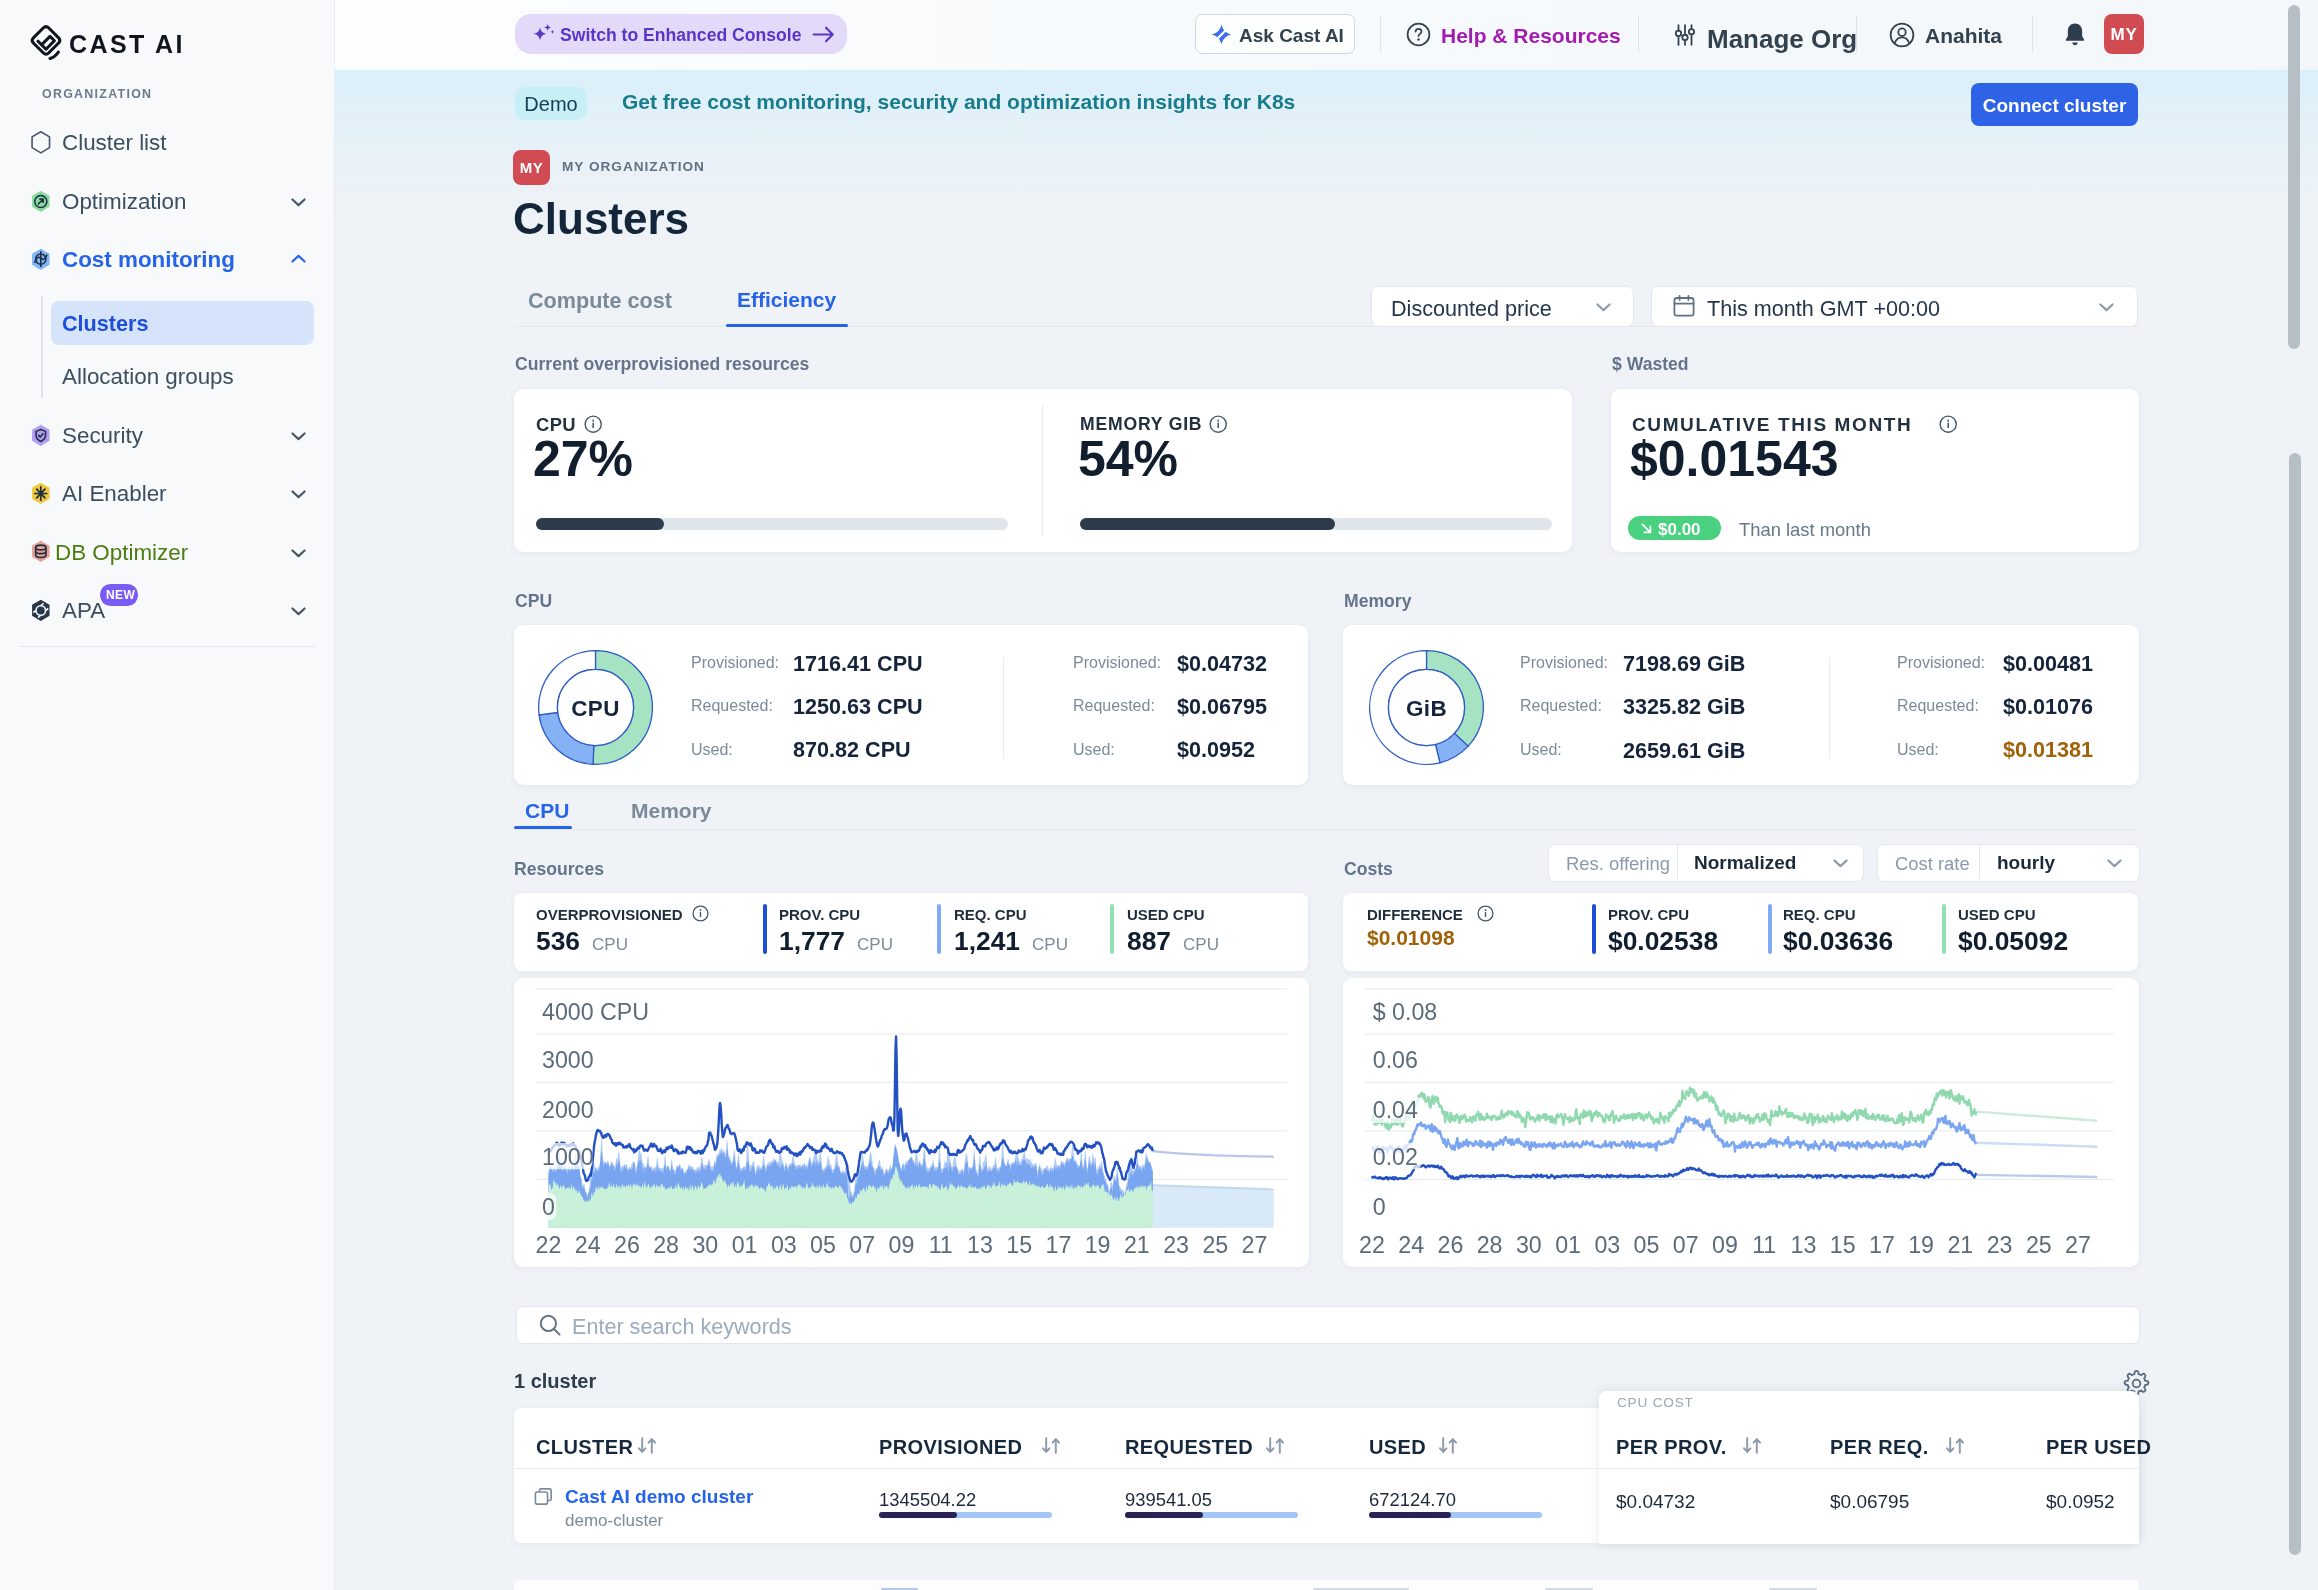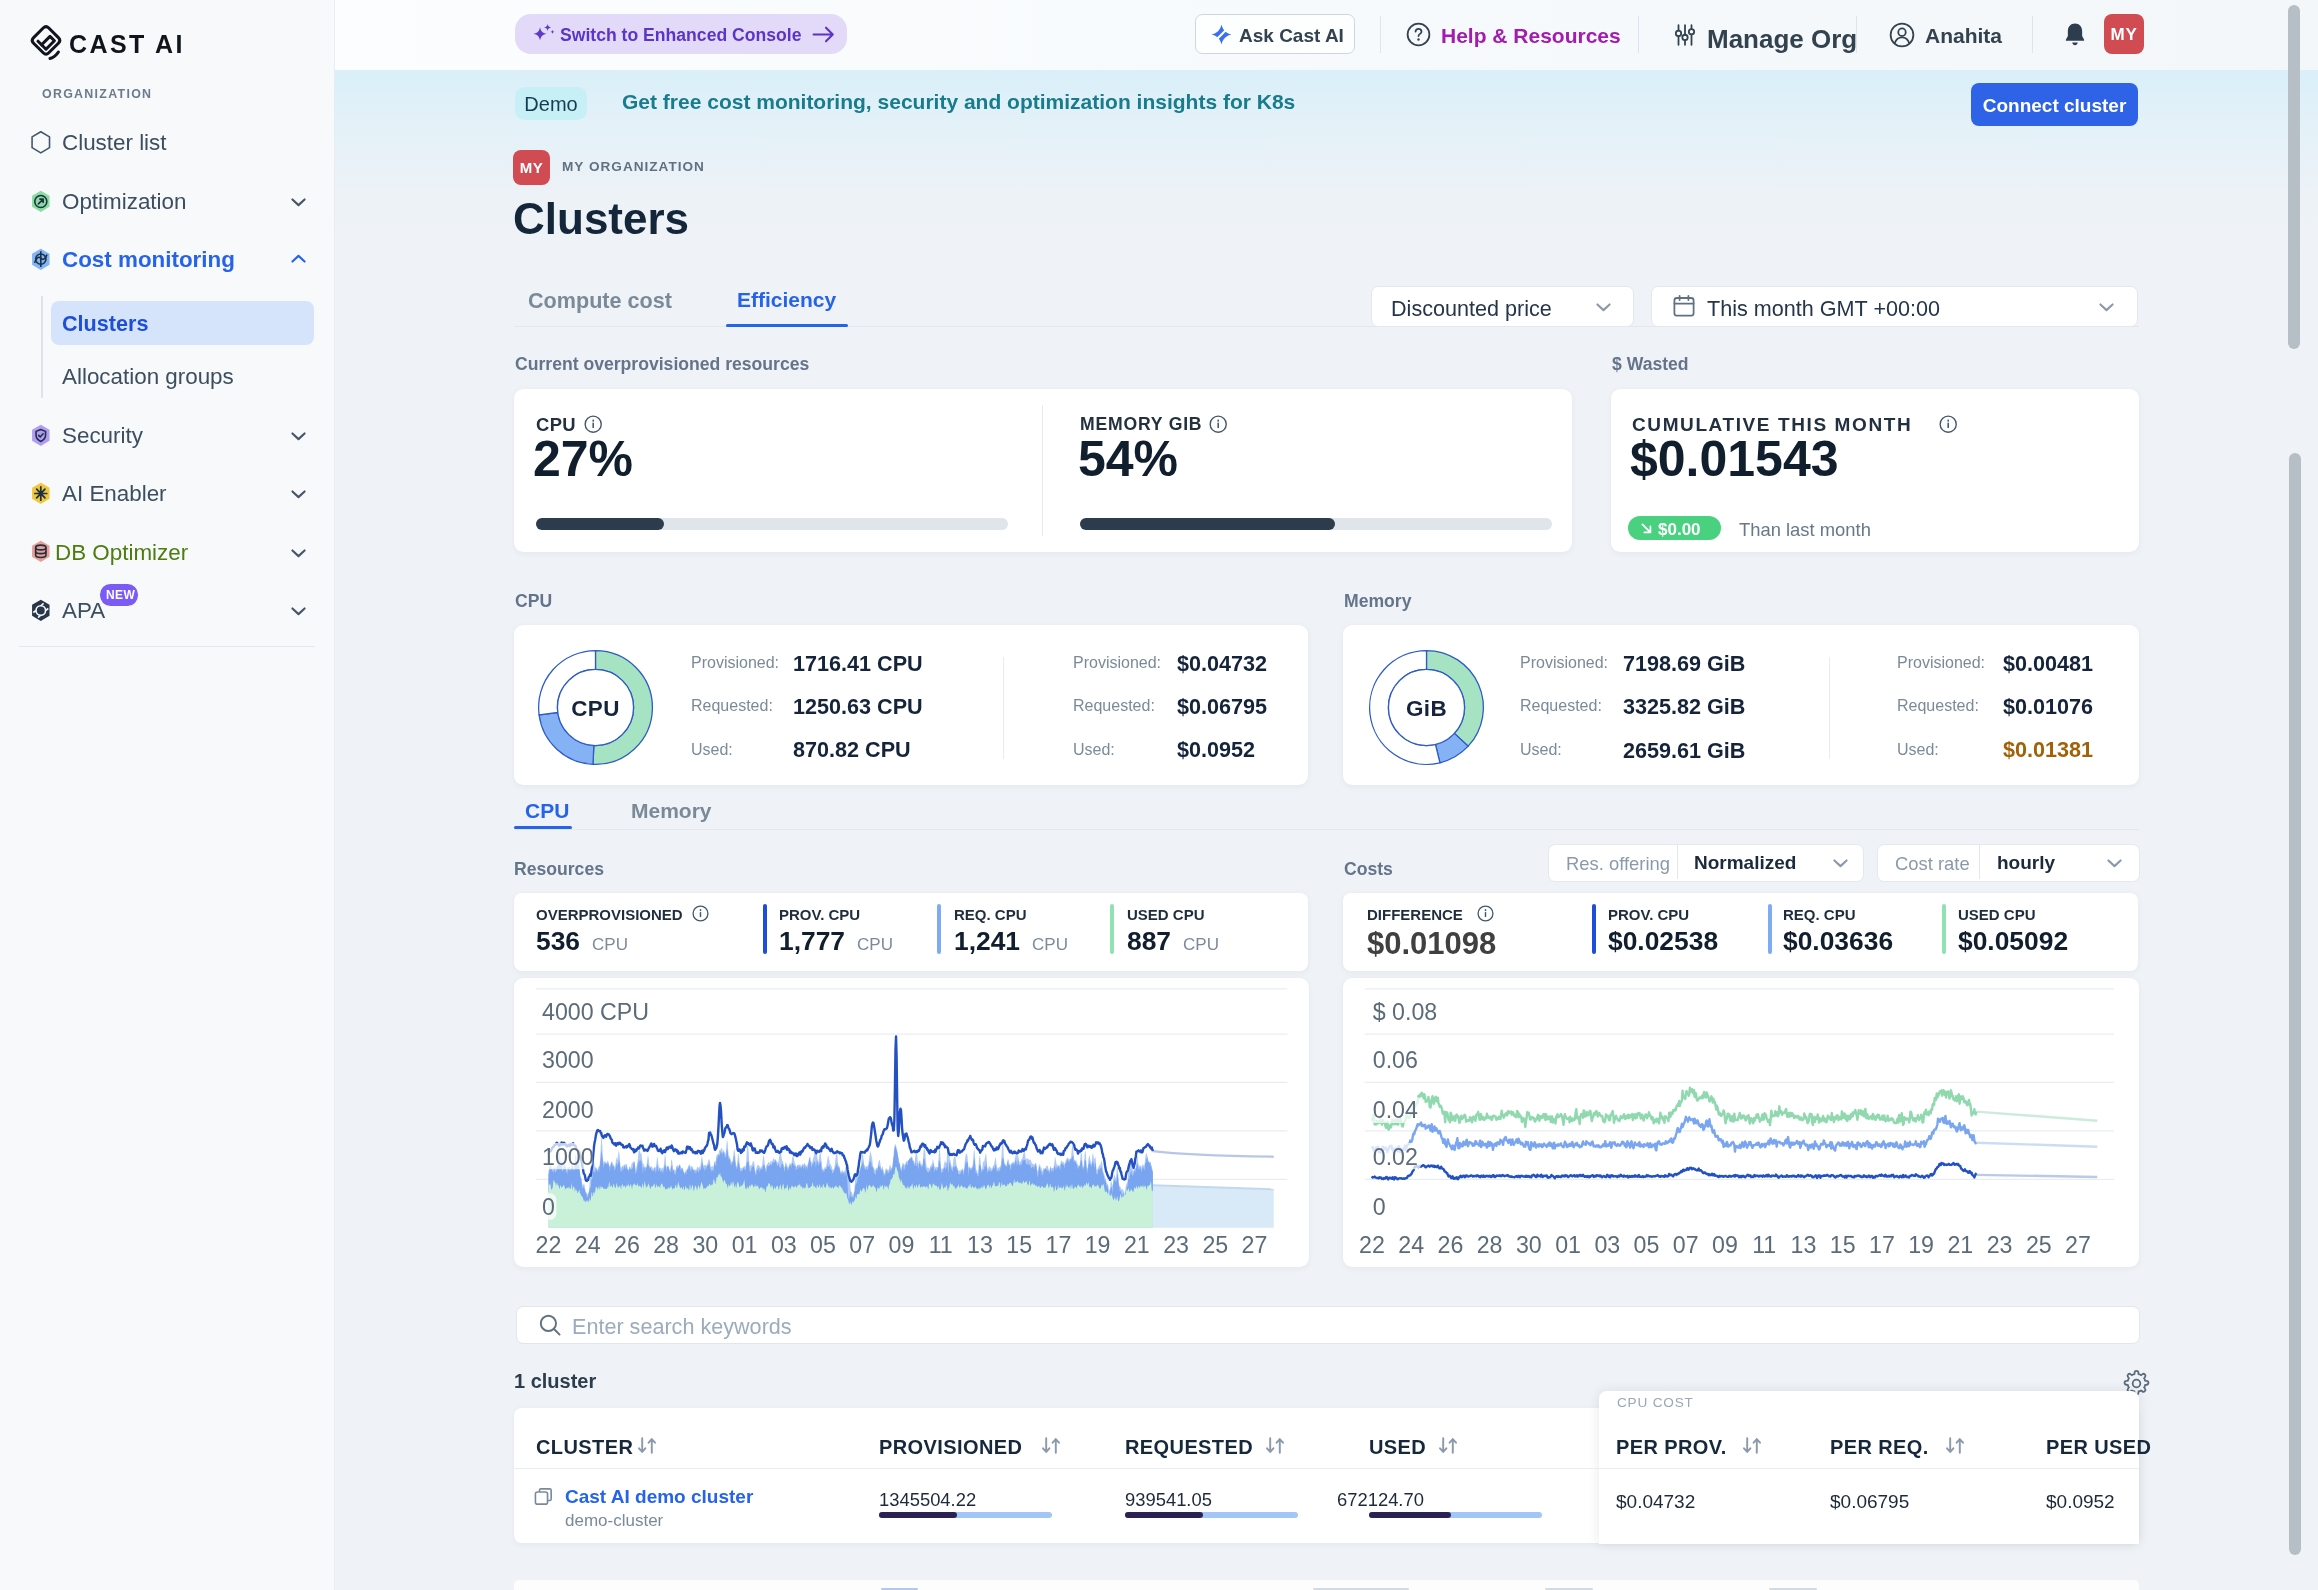--- a/index.html
+++ b/index.html
@@ -279,21 +279,21 @@
 <div class="num" style="left:954px;top:926px;font-size:26.4px;font-weight:800;color:#101e2e">1,241<span style="margin-left:12px;font-size:17px;font-weight:400;color:#7b8a9a">CPU</span></div>
 <div class="abs" style="left:1110px;top:904px;width:4px;height:50px;background:#8fe3b2;border-radius:2.4px"></div>
 <div class="txt" style="left:1127px;top:906px;font-size:15px;font-weight:600;letter-spacing:0px;color:#1f2d3d">USED CPU</div>
 <div class="num" style="left:1127px;top:926px;font-size:26.4px;font-weight:800;color:#101e2e">887<span style="margin-left:12px;font-size:17px;font-weight:400;color:#7b8a9a">CPU</span></div>
 <div class="txt" style="left:1367px;top:906px;font-size:15px;font-weight:600;letter-spacing:0px;color:#1f2d3d">DIFFERENCE</div>
 <svg style="position:absolute;left:1477px;top:905px" width="17" height="17" viewBox="0 0 24 24">
     <circle cx="12" cy="12" r="10.5" fill="none" stroke="#42566b" stroke-width="1.8"></circle>
     <rect x="11" y="10" width="2" height="7" fill="#42566b"></rect>
     <rect x="11" y="6" width="2" height="2.6" fill="#42566b"></rect>
   </svg>
-<div class="num" style="left:1367px;top:926px;font-size:31px;font-weight:800;color:#404040">$0.01098</div>
+<div class="num" style="left:1367px;top:926px;font-size:21px;font-weight:800;color:#a16207">$0.01098</div>
 <div class="abs" style="left:1592px;top:904px;width:4px;height:50px;background:#1d4ed8;border-radius:2.4px"></div>
 <div class="txt" style="left:1608px;top:906px;font-size:15px;font-weight:600;letter-spacing:0px;color:#1f2d3d">PROV. CPU</div>
 <div class="num" style="left:1608px;top:926px;font-size:26.4px;font-weight:800;color:#101e2e">$0.02538</div>
 <div class="abs" style="left:1768px;top:904px;width:4px;height:50px;background:#7fabf4;border-radius:2.4px"></div>
 <div class="txt" style="left:1783px;top:906px;font-size:15px;font-weight:600;letter-spacing:0px;color:#1f2d3d">REQ. CPU</div>
 <div class="num" style="left:1783px;top:926px;font-size:26.4px;font-weight:800;color:#101e2e">$0.03636</div>
 <div class="abs" style="left:1942px;top:904px;width:4px;height:50px;background:#8fe3b2;border-radius:2.4px"></div>
 <div class="txt" style="left:1958px;top:906px;font-size:15px;font-weight:600;letter-spacing:0px;color:#1f2d3d">USED CPU</div>
 <div class="num" style="left:1958px;top:926px;font-size:26.4px;font-weight:800;color:#101e2e">$0.05092</div>
 <div class="card" style="left:514px;top:978px;width:795px;height:289px"></div>
@@ -436,21 +436,21 @@
     </g>
   </svg>
 <div class="txt" style="left:565px;top:1486px;font-size:19px;font-weight:600;color:#2563eb">Cast AI demo cluster</div>
 <div class="txt" style="left:565px;top:1511px;font-size:17px;color:#7b8a9a">demo-cluster</div>
 <div class="txt" style="left:879px;top:1489px;font-size:18.4px;color:#1e293b">1345504.22</div>
 <div class="abs" style="left:879px;top:1512px;width:173px;height:6.4px;background:#a2c6f8;border-radius:3.2px"></div>
 <div class="abs" style="left:879px;top:1512px;width:78px;height:6.4px;background:#2b2253;border-radius:3.2px"></div>
 <div class="txt" style="left:1125px;top:1489px;font-size:18.4px;color:#1e293b">939541.05</div>
 <div class="abs" style="left:1125px;top:1512px;width:173px;height:6.4px;background:#a2c6f8;border-radius:3.2px"></div>
 <div class="abs" style="left:1125px;top:1512px;width:78px;height:6.4px;background:#2b2253;border-radius:3.2px"></div>
-<div class="txt" style="left:1337px;top:1489px;font-size:18.4px;color:#1e293b">672124.70</div>
+<div class="txt" style="left:1369px;top:1489px;font-size:18.4px;color:#1e293b">672124.70</div>
 <div class="abs" style="left:1369px;top:1512px;width:173px;height:6.4px;background:#a2c6f8;border-radius:3.2px"></div>
 <div class="abs" style="left:1369px;top:1512px;width:82px;height:6.4px;background:#2b2253;border-radius:3.2px"></div>
 <div class="txt" style="left:1616px;top:1491px;font-size:19px;color:#1e293b">$0.04732</div>
 <div class="txt" style="left:1830px;top:1491px;font-size:19px;color:#1e293b">$0.06795</div>
 <div class="txt" style="left:2046px;top:1491px;font-size:19px;color:#1e293b">$0.0952</div>
 <div class="abs" style="left:514px;top:1580px;width:1625px;height:10.4px;background:#fdfdfe;border-radius:4.8px 4.8px 0 0"></div>
 <div class="abs" style="left:881px;top:1588px;width:37px;height:2.4px;background:#b3c8ec;border-radius:1.6px"></div>
 <div class="abs" style="left:1313px;top:1588px;width:96px;height:2.4px;background:#d2dae4;border-radius:1.6px"></div>
 <div class="abs" style="left:1545px;top:1588px;width:48px;height:2.4px;background:#d2dae4;border-radius:1.6px"></div>
 <div class="abs" style="left:1769px;top:1588px;width:48px;height:2.4px;background:#d2dae4;border-radius:1.6px"></div>

